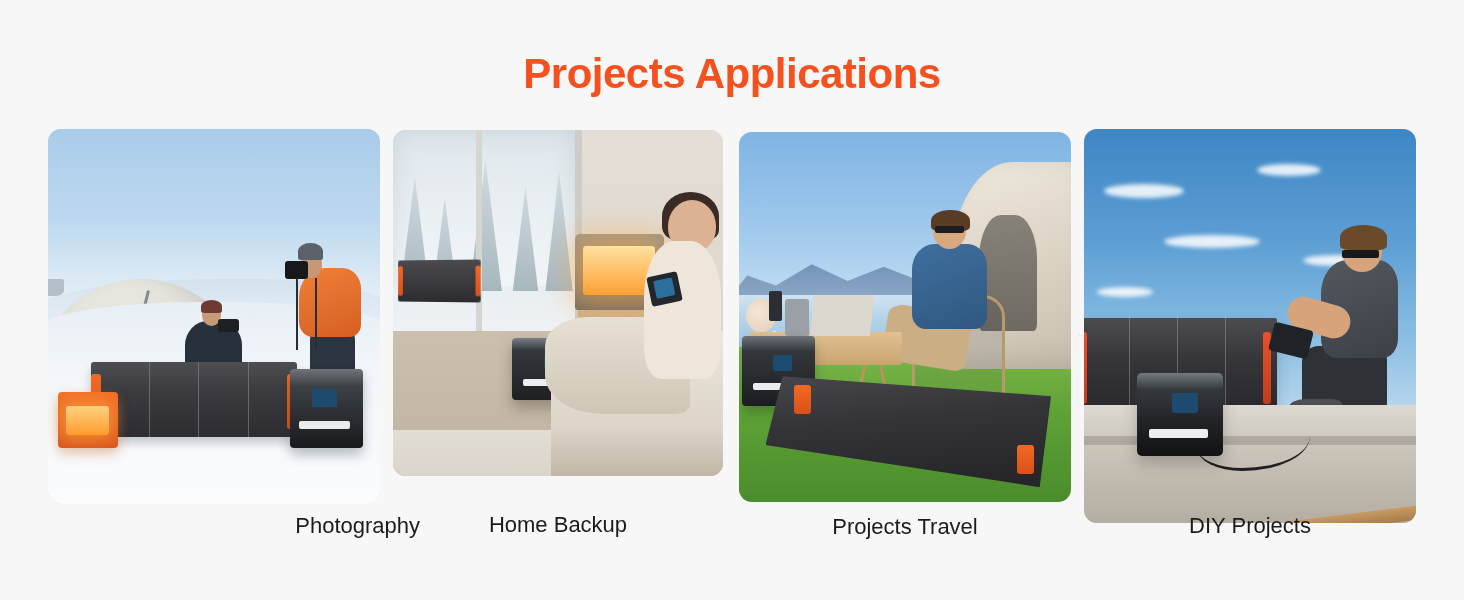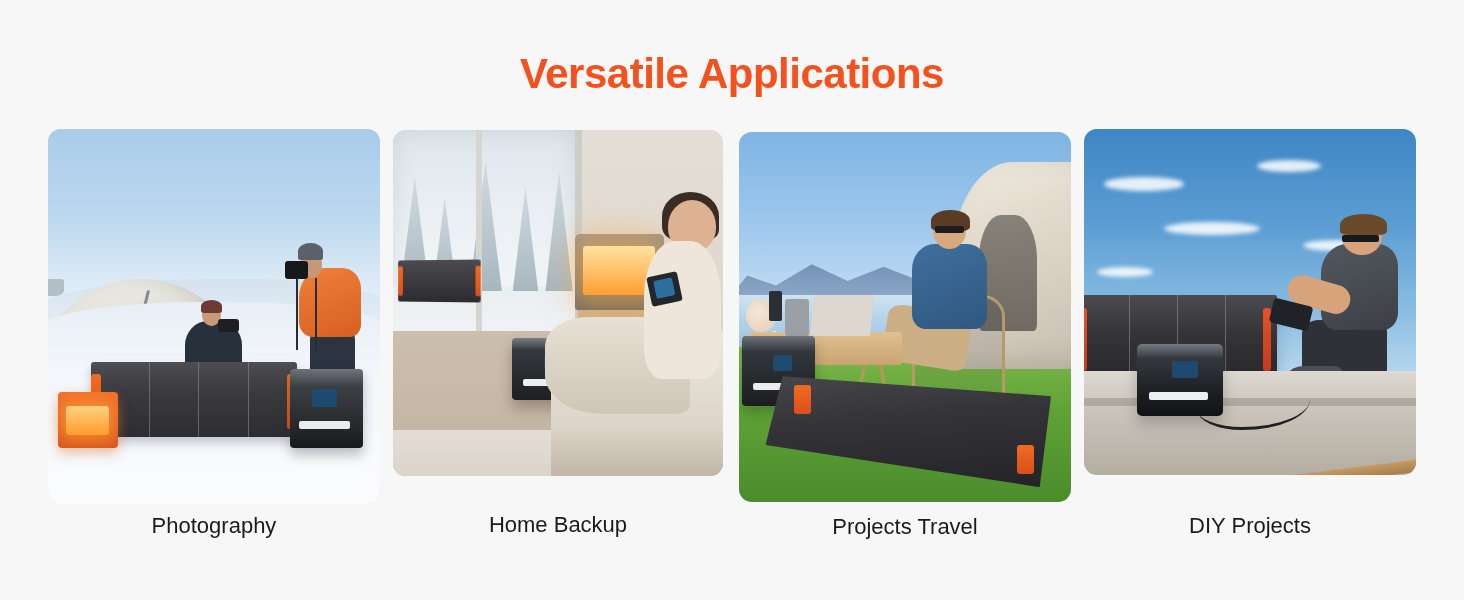--- a/index.html
+++ b/index.html
@@ -425,21 +425,21 @@
     position: absolute; left: 34%; top: 72%; width: 34%; height: 14%;
     border-bottom: 3px solid #1d1f22;
     border-radius: 0 0 60% 40%;
   }
 </style>
 </head>
 <body>
 
 <div class="page">
 
-  <div class="section-title">Versatile Applications</div>
+  <div class="section-title">Projects Applications</div>
 
   <div class="cards">
 
     <div class="card" style="left:48px; top:129px; width:332px; height:375px;">
       <div class="card-media" id="scene-photography">
         <div class="layer sky"></div>
         <div class="layer ridge"></div>
         <div class="layer tent">
           <div class="tent-door"></div>
           <div class="tent-rib" style="position:absolute; left:8%; top:34%; width:84%; transform:rotate(-6deg);"></div>
@@ -474,21 +474,21 @@
 
         <div class="layer station">
           <div class="station-screen"></div>
           <div class="station-strip"></div>
         </div>
 
         <div class="layer heater">
           <div class="heater-glow"></div>
         </div>
       </div>
-      <div class="card-caption" style="top:384px;">Photography</div>
+      <div class="card-caption" style="top:384px;text-align:right;">Photography</div>
     </div>
 
     <div class="card" style="left:393px; top:130px; width:330px; height:346px;">
       <div class="card-media" id="scene-home">
         <div class="layer wall"></div>
 
         <div class="layer window">
           <div class="snowground"></div>
           <div class="tree" style="left:4%; width:16%; height:44%;"></div>
           <div class="tree" style="left:22%; width:13%; height:36%;"></div>
@@ -576,21 +576,21 @@
         </div>
 
         <div class="panel">
           <div class="panel-handle" style="left:10%; top:8%;"></div>
           <div class="panel-handle" style="right:6%; bottom:12%;"></div>
         </div>
       </div>
       <div class="card-caption" style="top:382px;">Projects Travel</div>
     </div>
 
-    <div class="card" style="left:1084px; top:129px; width:332px; height:346px;">
+    <div class="card" style="left:1084px; top:129px; width:332px; height:394px;">
       <div class="card-media" id="scene-diy">
         <div class="layer sky"></div>
         <div class="cloud" style="left:6%; top:14%; width:80px; height:14px;"></div>
         <div class="cloud" style="left:52%; top:9%; width:64px; height:12px;"></div>
         <div class="cloud" style="left:24%; top:27%; width:96px; height:13px;"></div>
         <div class="cloud" style="left:66%; top:32%; width:70px; height:11px;"></div>
         <div class="cloud" style="left:4%; top:40%; width:56px; height:10px;"></div>
 
         <div class="layer panel">
           <div class="panel-handle" style="left:1%;"></div>

